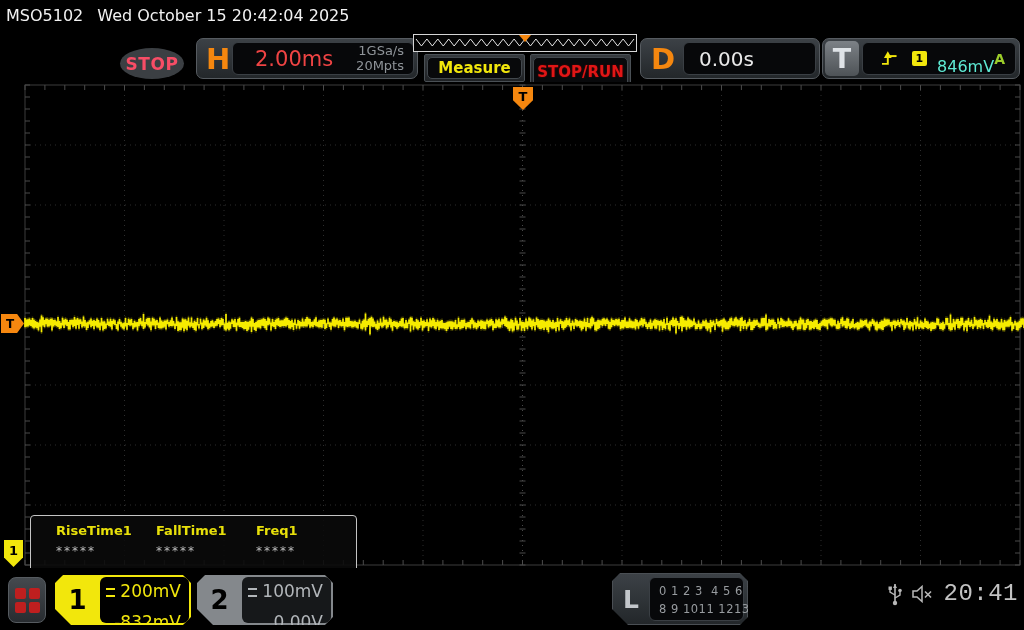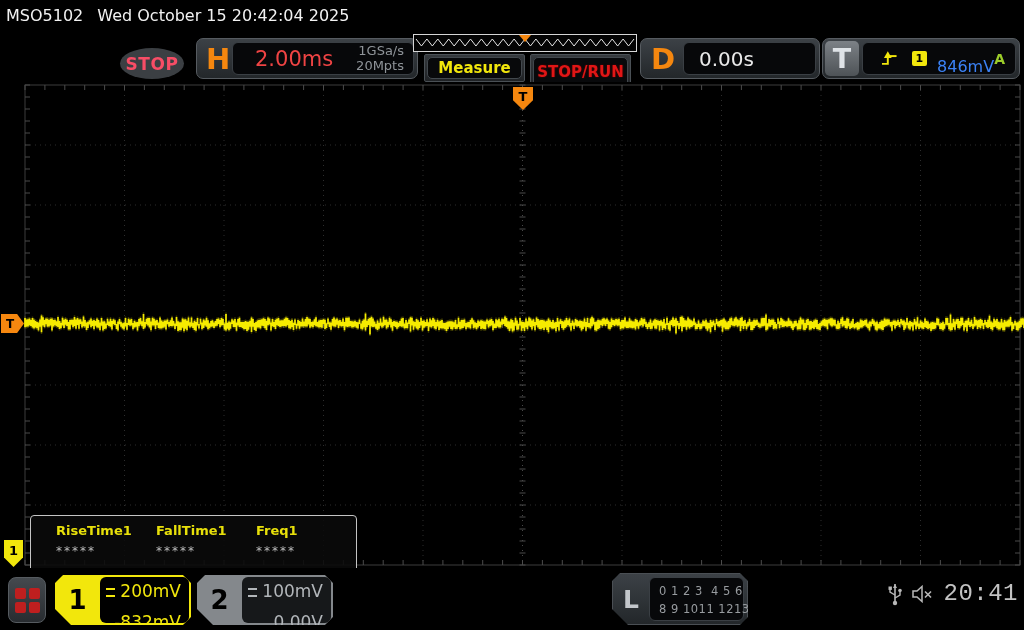--- a/index.html
+++ b/index.html
@@ -44,21 +44,21 @@
   .d-panel .biglet{position:absolute;left:10px;top:6px;}
   .d-inset{left:42px;top:3px;right:3px;bottom:3px;display:flex;align-items:center;}
   .d-value{color:#e9e9e9;font-size:20px;margin-left:15px;}
   .t-panel{left:822px;top:8px;width:198px;height:41px;}
   .t-tab{position:absolute;left:2px;top:2px;width:34px;height:35px;background:linear-gradient(#7c8186,#4e5357);
          border-radius:5px;display:flex;align-items:center;justify-content:center;
          color:#dfe3e7;font-weight:bold;font-size:27px;}
   .t-inset{left:39px;top:3px;right:3px;bottom:3px;display:flex;align-items:center;}
   .trig-badge{width:16px;height:15px;background:#f2e70c;border-radius:2px;color:#000;font-size:11px;
               font-weight:bold;display:flex;align-items:center;justify-content:center;margin-left:14px;}
-  .trig-level{color:#3b82f6;font-size:16px;margin-left:10px;margin-top:16px;}
+  .trig-level{color:#5eead4;font-size:16px;margin-left:10px;margin-top:16px;}
   .trig-mode{color:#9ccd2a;font-size:14px;font-weight:bold;margin-left:auto;margin-right:10px;}
   .slope-icon{margin-left:18px;}
 
   
   .display{position:absolute;left:0;top:82px;width:1024px;height:486px;background:#000;}
   #scope-svg{position:absolute;left:0;top:0;}
   .marker{position:absolute;display:flex;align-items:center;justify-content:center;
           color:#000;font-weight:bold;}
   .trig-pos-marker{left:513px;top:87px;width:20px;height:23px;background:#f5870f;font-size:13px;
           clip-path:polygon(0 0,100% 0,100% 58%,50% 100%,0 58%);padding-bottom:5px;box-sizing:border-box;}

